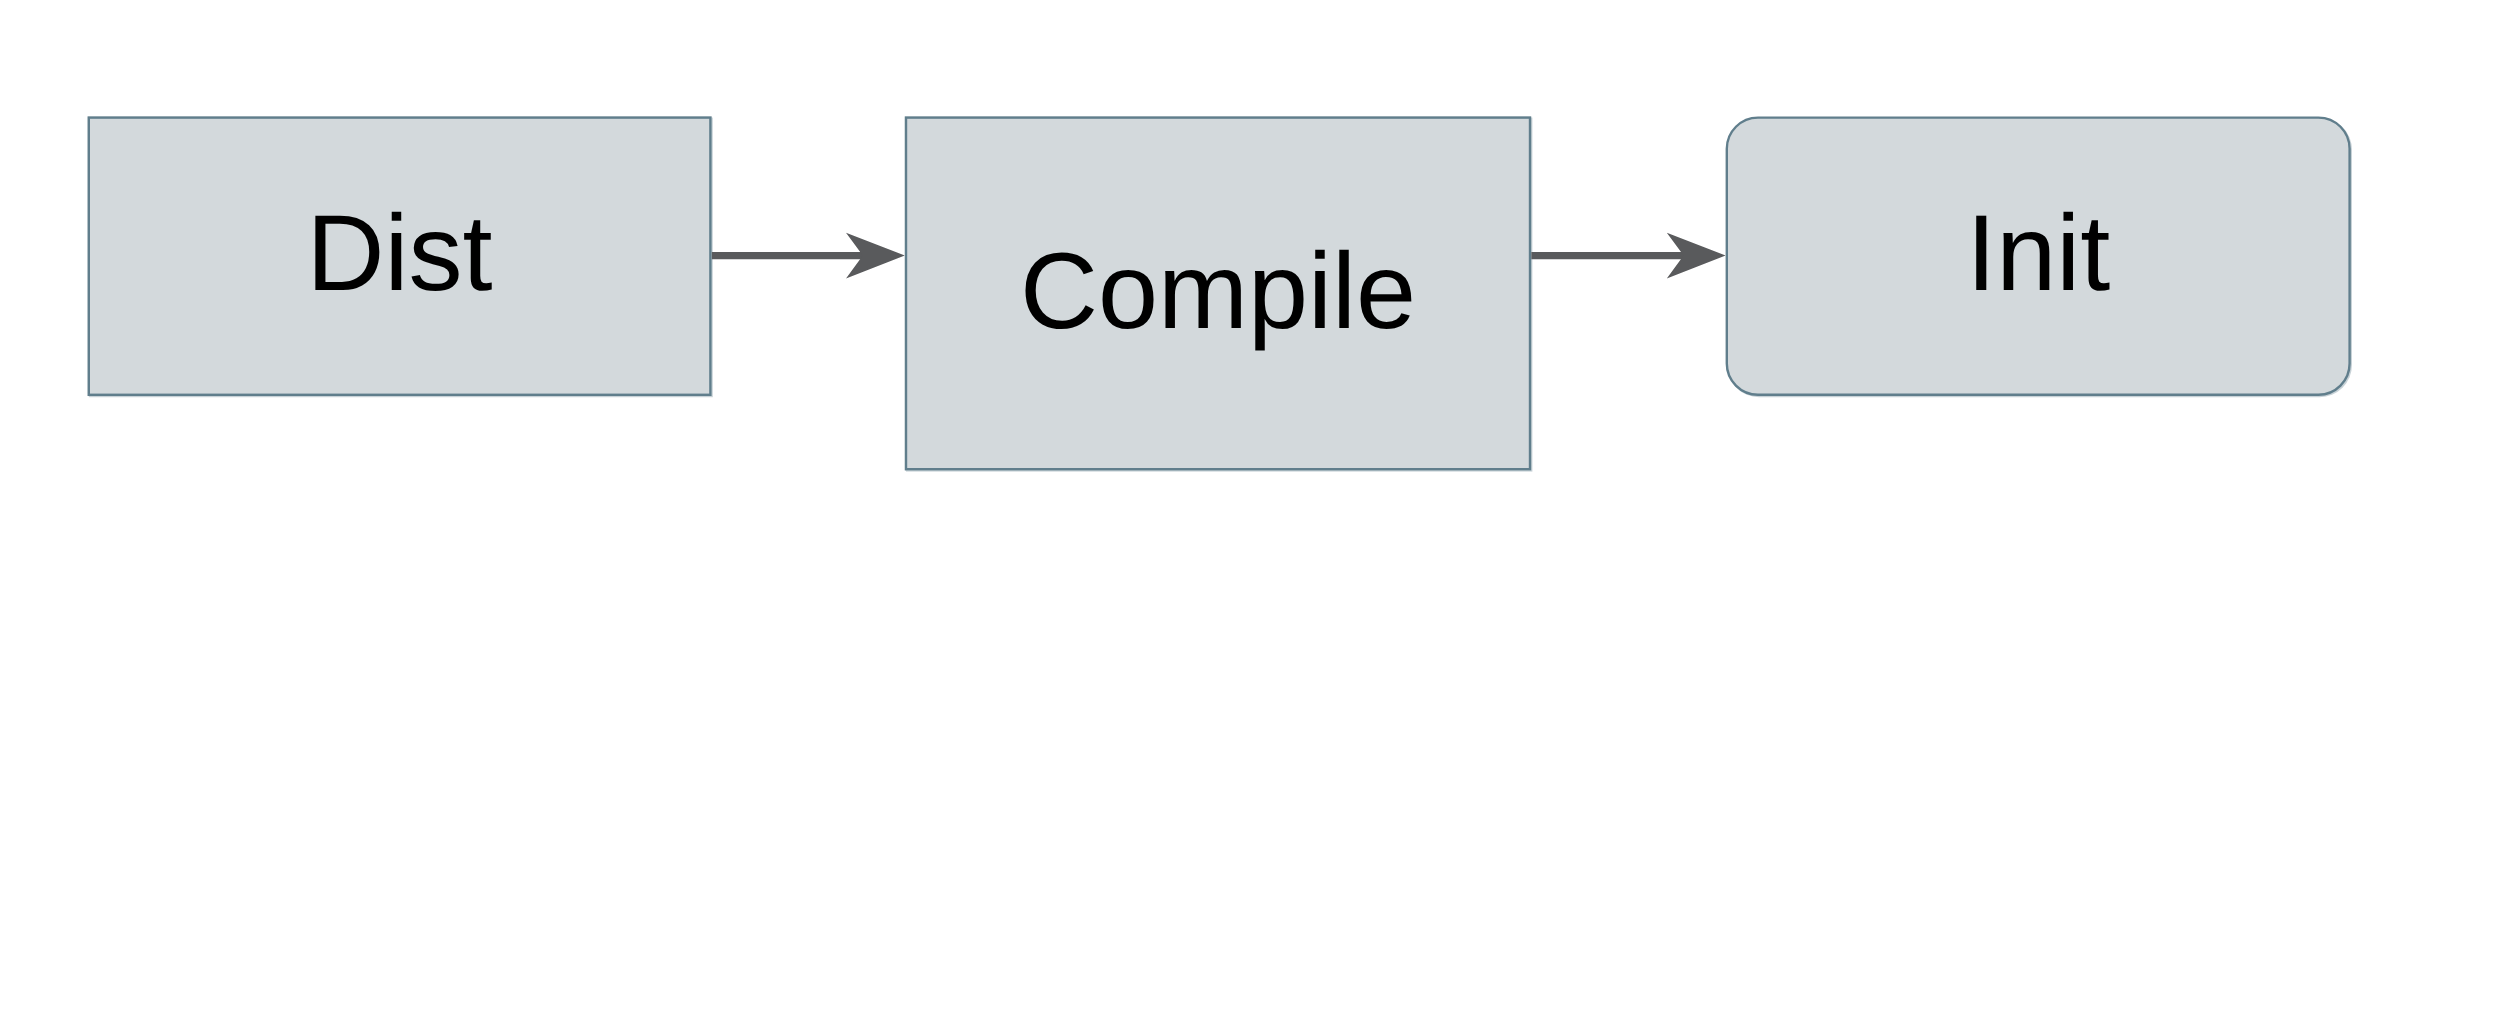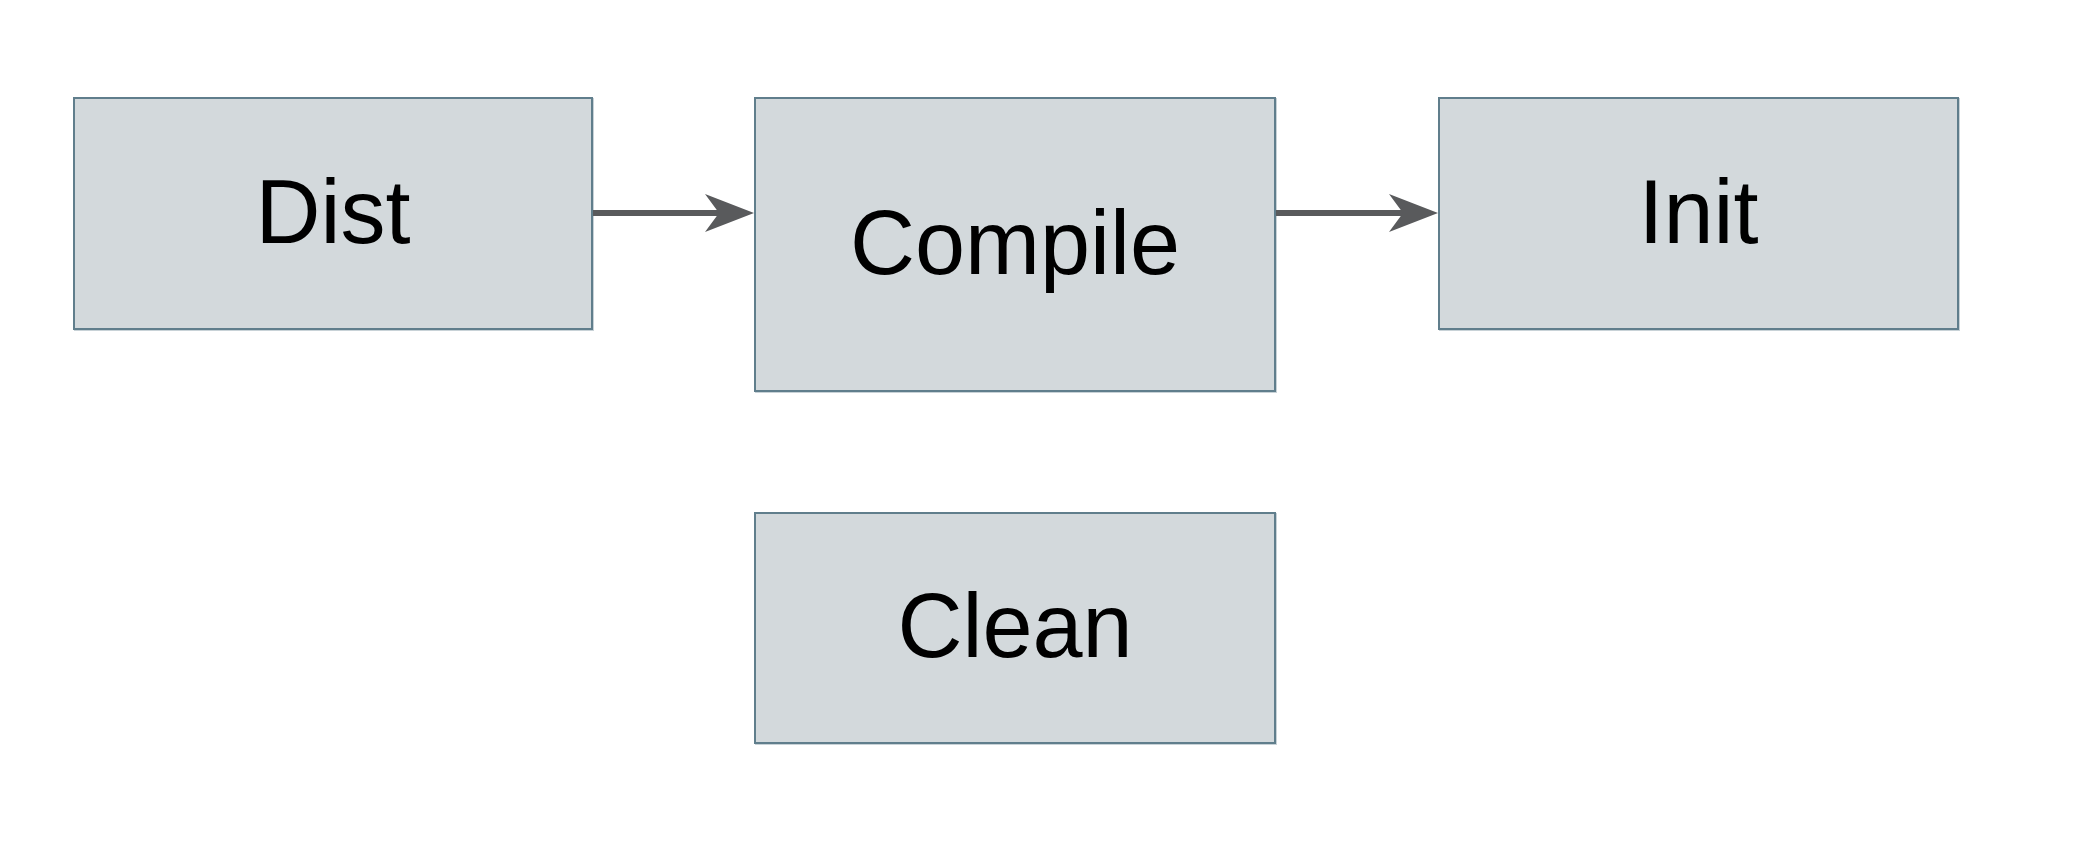--- a/index.html
+++ b/index.html
@@ -29,21 +29,21 @@
     font-size: 90px;
     line-height: 1;
     color: #000000;
     letter-spacing: 0px;
     white-space: nowrap;
     
     transform: translateY(-2px);
   }
   #node-dist    { left: 73px;   top: 97px;  width: 520px; height: 233px; }
   #node-compile { left: 754px;  top: 97px;  width: 522px; height: 295px; }
-  #node-init    { left: 1438px; top: 97px;  width: 521px; height: 233px; }
+  #node-init    { left: 1438px; top: 97px;  width: 521px; height: 233px; border-radius: 27px; }
   #node-clean   { left: 754px;  top: 512px; width: 522px; height: 232px; }
 
   .edge {
     position: absolute;
     top: 191px;
     height: 44px;
   }
   #edge-dist-compile  { left: 593px;  width: 161px; }
   #edge-compile-init  { left: 1276px; width: 162px; }
 </style>
@@ -57,23 +57,20 @@
   </div>
 
   <div class="node" id="node-compile">
     <span class="node-label">Compile</span>
   </div>
 
   <div class="node" id="node-init">
     <span class="node-label">Init</span>
   </div>
 
-  <div class="node" id="node-clean">
-    <span class="node-label">Clean</span>
-  </div>
 
   <svg class="edge" id="edge-dist-compile" viewBox="0 0 161 44">
     <line x1="0" y1="22" x2="128" y2="22" stroke="#595a5c" stroke-width="6"></line>
     <polygon points="161,22 112,3 126,22 112,41" fill="#595a5c"></polygon>
   </svg>
 
   <svg class="edge" id="edge-compile-init" viewBox="0 0 162 44">
     <line x1="0" y1="22" x2="129" y2="22" stroke="#595a5c" stroke-width="6"></line>
     <polygon points="162,22 113,3 127,22 113,41" fill="#595a5c"></polygon>
   </svg>

